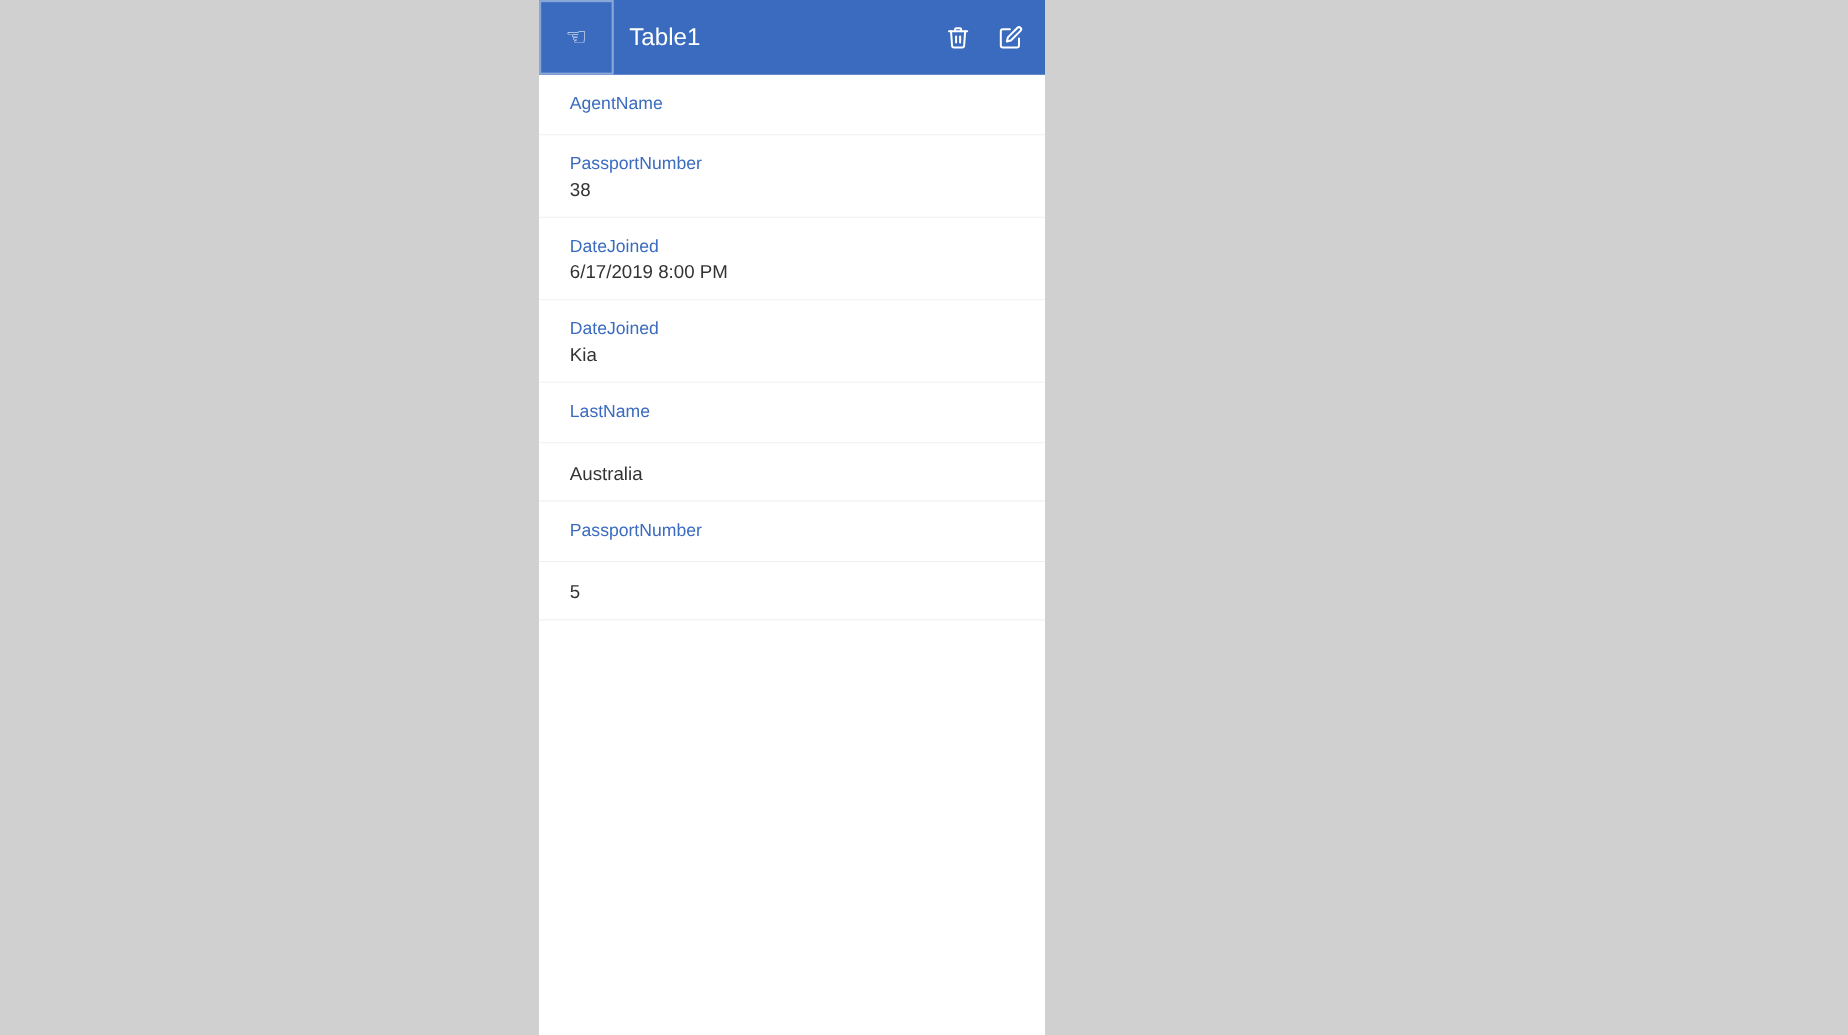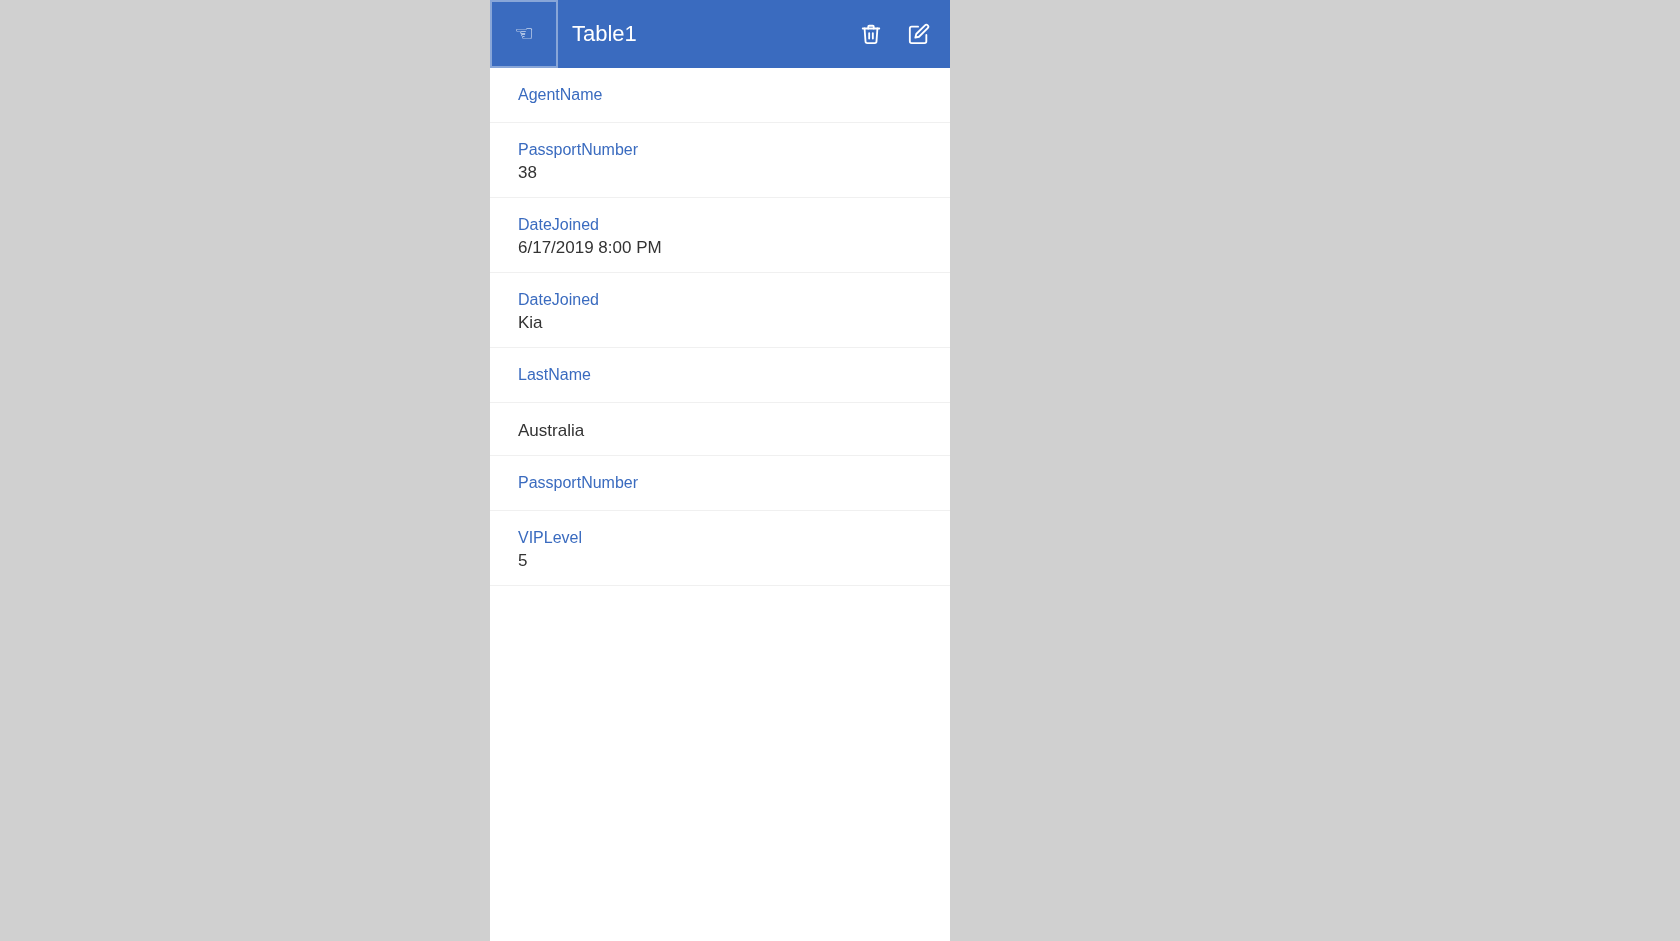--- a/index.html
+++ b/index.html
@@ -154,17 +154,16 @@
       <div class="field-group">
         <div class="field-label">LastName</div>
       </div>
       <div class="field-group">
         <div class="field-value">Australia</div>
       </div>
       <div class="field-group">
         <div class="field-label">PassportNumber</div>
       </div>
       <div class="field-group">
-        <div class="field-label">VIPLevel</div>
         <div class="field-value">5</div>
       </div>
     </div>
 </div>
 
 </body></html>

